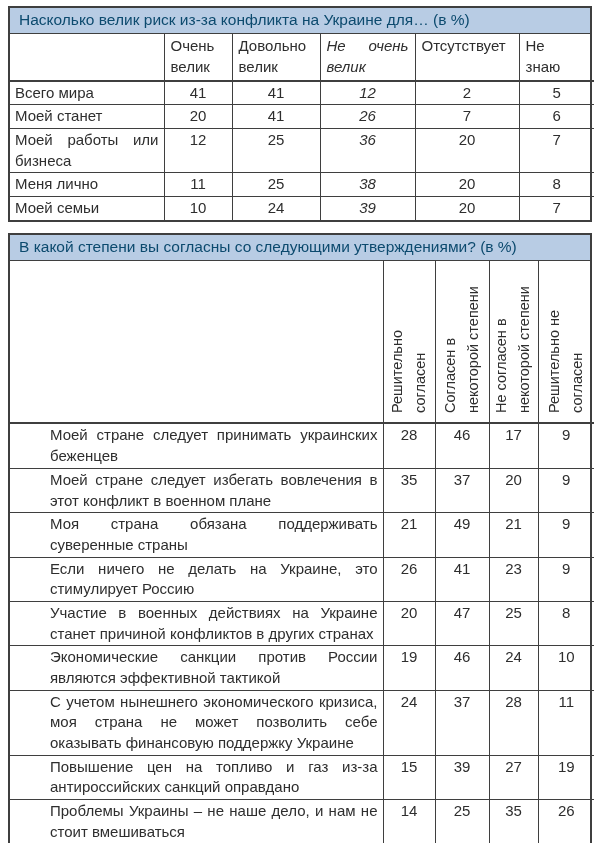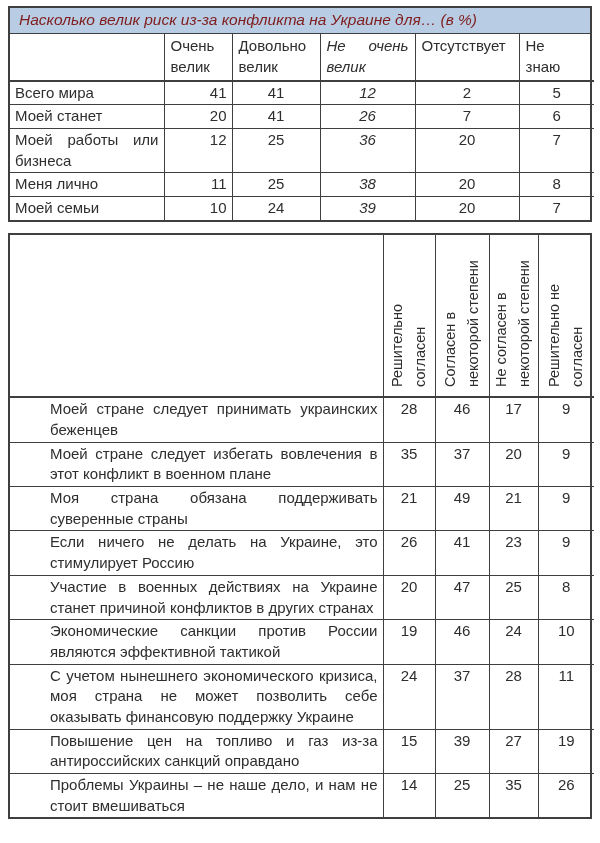--- a/index.html
+++ b/index.html
@@ -15,41 +15,40 @@
     font-size:15px;
     padding:6px 8px 0 8px;
   }
   .tblwrap{border:2px solid var(--border);width:584px;background:#fff;}
   .tblwrap + .tblwrap{margin-top:11px;}
   .tbl-title{
     background:var(--titlebg);
     border-bottom:1px solid var(--border);
     padding:2px 0 3px 9px;
     font-size:15.5px;
-    color:#7f1d1d;
+    color:#0c4a6e;
     line-height:1.3;
     white-space:nowrap;
     overflow:hidden;
-    font-style:italic;
   }
   table{border-collapse:collapse;width:100%;table-layout:fixed;}
   th,td{
     border:1px solid var(--border);
     vertical-align:top;
     padding:1px 5px;
     line-height:1.38;
     font-weight:normal;
   }
   th:first-child,td:first-child{border-left:none;}
   th:last-child,td:last-child{border-right:none;}
   thead th{border-top:none;border-bottom-width:2px;}
   tbody tr:last-child td{border-bottom:none;}
 
   
-  .t1 .c0{width:154px;} .t1 .c1{width:68px;text-align:right;} .t1 .c2{width:88px;}
+  .t1 .c0{width:154px;} .t1 .c1{width:68px;} .t1 .c2{width:88px;}
   .t1 .c3{width:95px;font-style:italic;}  .t1 .c4{width:104px;} .t1 .c5{width:75px;margin-left:46px;}
   .t1 thead th{
     text-align:left;
     white-space:pre-line;
     text-align-last:justify;
     padding:2px 6px;
   }
   .t1 thead th.c0{text-align-last:auto;}
 
   
@@ -129,20 +128,21 @@
           <td class="c2 num">24</td>
           <td class="c3 num">39</td>
           <td class="c4 num">20</td>
           <td class="c5 num">7</td>
         </tr>
       </tbody>
   </table>
 </div>
 
 <div class="tblwrap">
+  <div class="tbl-title">В какой степени вы согласны со следующими утверждениями? (в %)</div>
   <table class="t2">
     <thead>
       <tr id="t2-head">
           <th class="c0"></th>
           <th class="c1"><div class="vert">Решительно
 согласен</div></th>
           <th class="c2"><div class="vert">Согласен в
 некоторой степени</div></th>
           <th class="c3"><div class="vert">Не согласен в
 некоторой степени</div></th>

